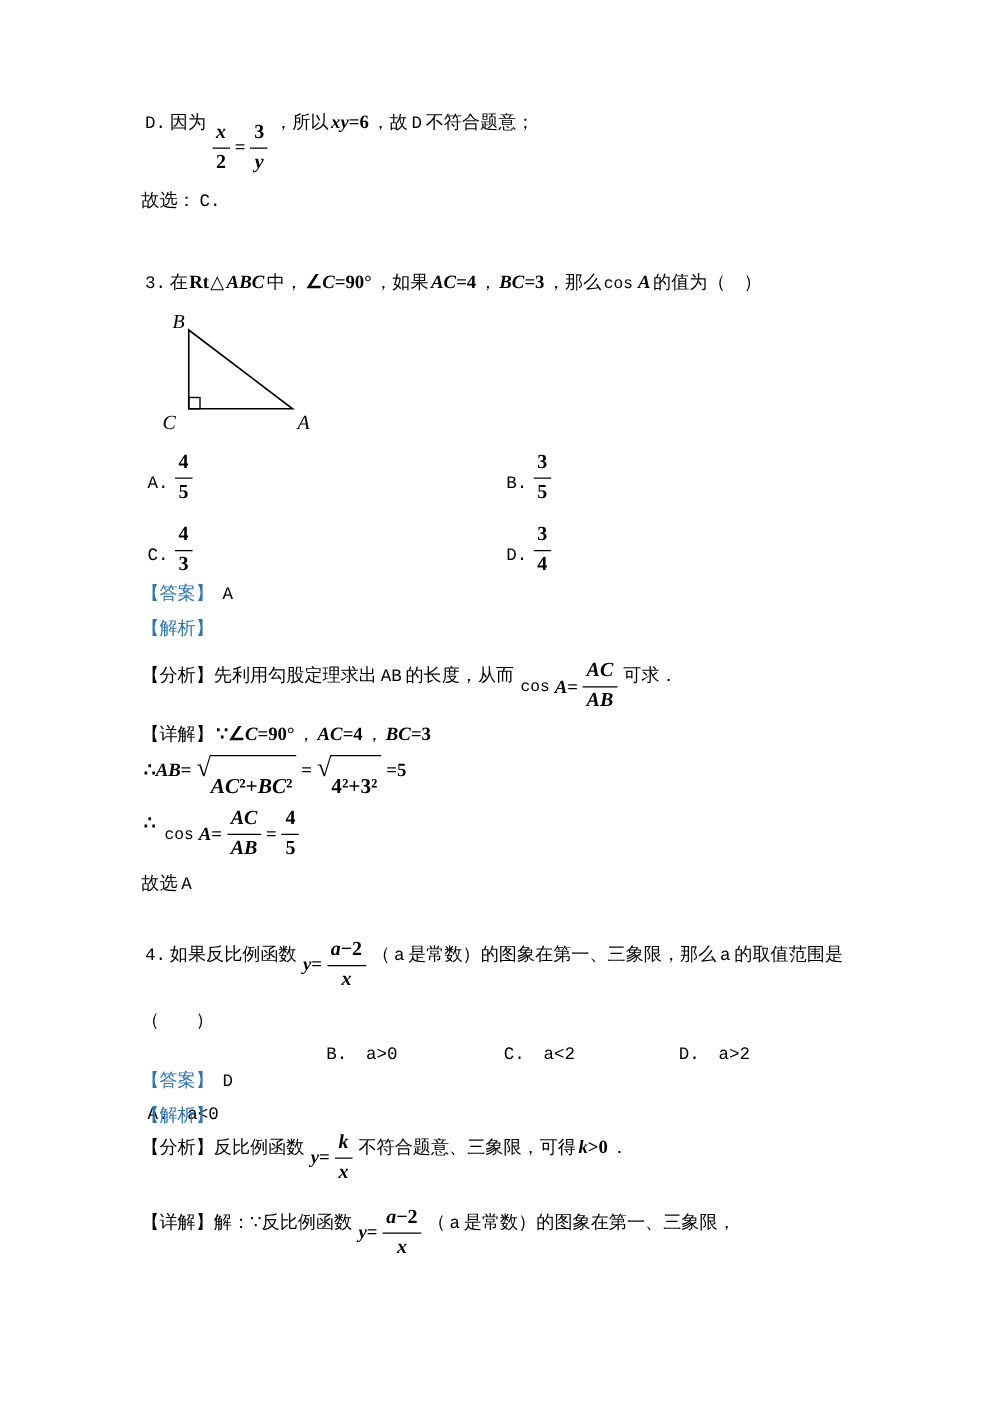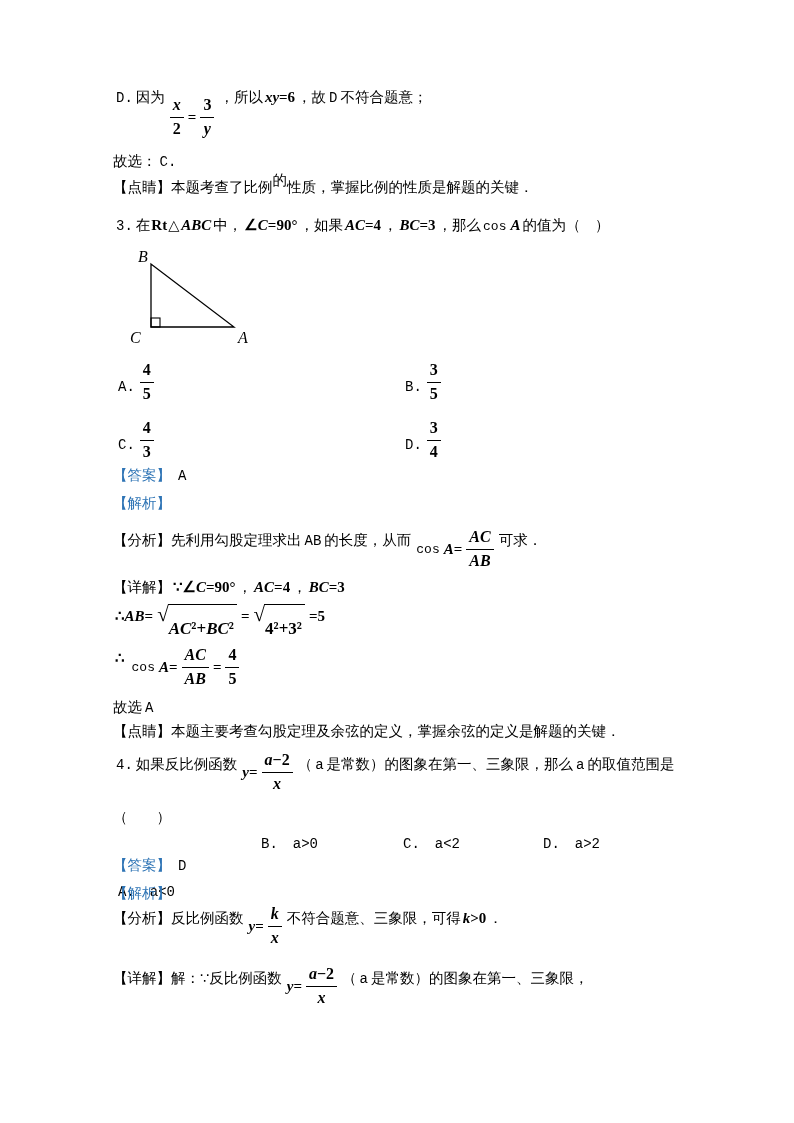--- a/index.html
+++ b/index.html
@@ -43,21 +43,20 @@
             <span class="fnum"><i class="mi">x</i></span>
             <span class="fden"><span class="mn">2</span></span>
           </span>
           <span class="m"><span class="mn">=</span></span>
           <span class="frac">
             <span class="fnum"><span class="mn">3</span></span>
             <span class="fden"><i class="mi">y</i></span>
           </span>
         </span><span class="cn">，所以</span><span class="m"><i class="mi">x</i><i class="mi">y</i><span class="mn">=</span><span class="mn">6</span></span><span class="cn">，故</span><span class="mono">D</span><span class="cn">不符合题意；</span></div>
     <div class="ln" style="top:150px;left:0"><span class="cn">故选：</span><span class="mono">C.</span></div>
-    <div class="ln" style="top:176px;left:0"><span class="cn">【点睛】本题考查了比例</span><span class="raise">的</span><span class="cn">性质，掌握比例的性质是解题的关键．</span></div>
 
     <div class="ln" style="top:214px;left:0"><span class="mono">3.</span><span class="cn">在</span><span class="bm">Rt</span><span class="cn">△</span><span class="m"><i class="mi">A</i><i class="mi">B</i><i class="mi">C</i></span><span class="cn">中，</span><span class="m"><span class="mn">∠</span><i class="mi">C</i><span class="mn">=</span><span class="mn">9</span><span class="mn">0</span><span class="mn">°</span></span><span class="cn">，如果</span><span class="m"><i class="mi">A</i><i class="mi">C</i><span class="mn">=</span><span class="mn">4</span></span><span class="cn">，</span><span class="m"><i class="mi">B</i><i class="mi">C</i><span class="mn">=</span><span class="mn">3</span></span><span class="cn">，那么</span><span class="fn">cos</span><span class="m"><i class="mi">A</i></span><span class="cn">的值为（　）</span></div>
 
     <div class="ln" style="top:246px;left:15px">
       <svg class="tri" width="128" height="104" viewBox="0 0 128 104">
         <path d="M23 18 L23 81 L106 81 Z" fill="none" stroke="#000" stroke-width="1.3"></path>
         <rect x="23" y="72" width="9" height="9" fill="none" stroke="#000" stroke-width="1.1"></rect>
         <text x="10" y="16">B</text>
         <text x="2" y="97">C</text>
         <text x="110" y="97">A</text>
@@ -123,21 +122,20 @@
             <span class="fnum"><i class="mi">A</i><i class="mi">C</i></span>
             <span class="fden"><i class="mi">A</i><i class="mi">B</i></span>
           </span>
           <span class="m"><span class="mn">=</span></span>
           <span class="frac">
             <span class="fnum"><span class="mn">4</span></span>
             <span class="fden"><span class="mn">5</span></span>
           </span>
         </span></div>
     <div class="ln" style="top:696px;left:0"><span class="cn">故选</span><span class="mono">A</span></div>
-    <div class="ln" style="top:720px;left:0"><span class="cn">【点睛】本题主要考查勾股定理及余弦的定义，掌握余弦的定义是解题的关键．</span></div>
 
     <div class="ln" style="top:752px;left:0"><span class="mono">4.</span><span class="cn">如果反比例函数</span><span class="fx">
           <span class="m"><i class="mi">y</i><span class="mn">=</span></span>
           <span class="frac">
             <span class="fnum"><i class="mi">a</i><span class="mn">−</span><span class="mn">2</span></span>
             <span class="fden"><i class="mi">x</i></span>
           </span>
         </span><span class="cn">（</span><span class="mono">a</span><span class="cn">是常数）的图象在第一、三象限，那么</span><span class="mono">a</span><span class="cn">的取值范围是</span></div>
     <div class="ln" style="top:806px;left:0">（　　）</div>
 

